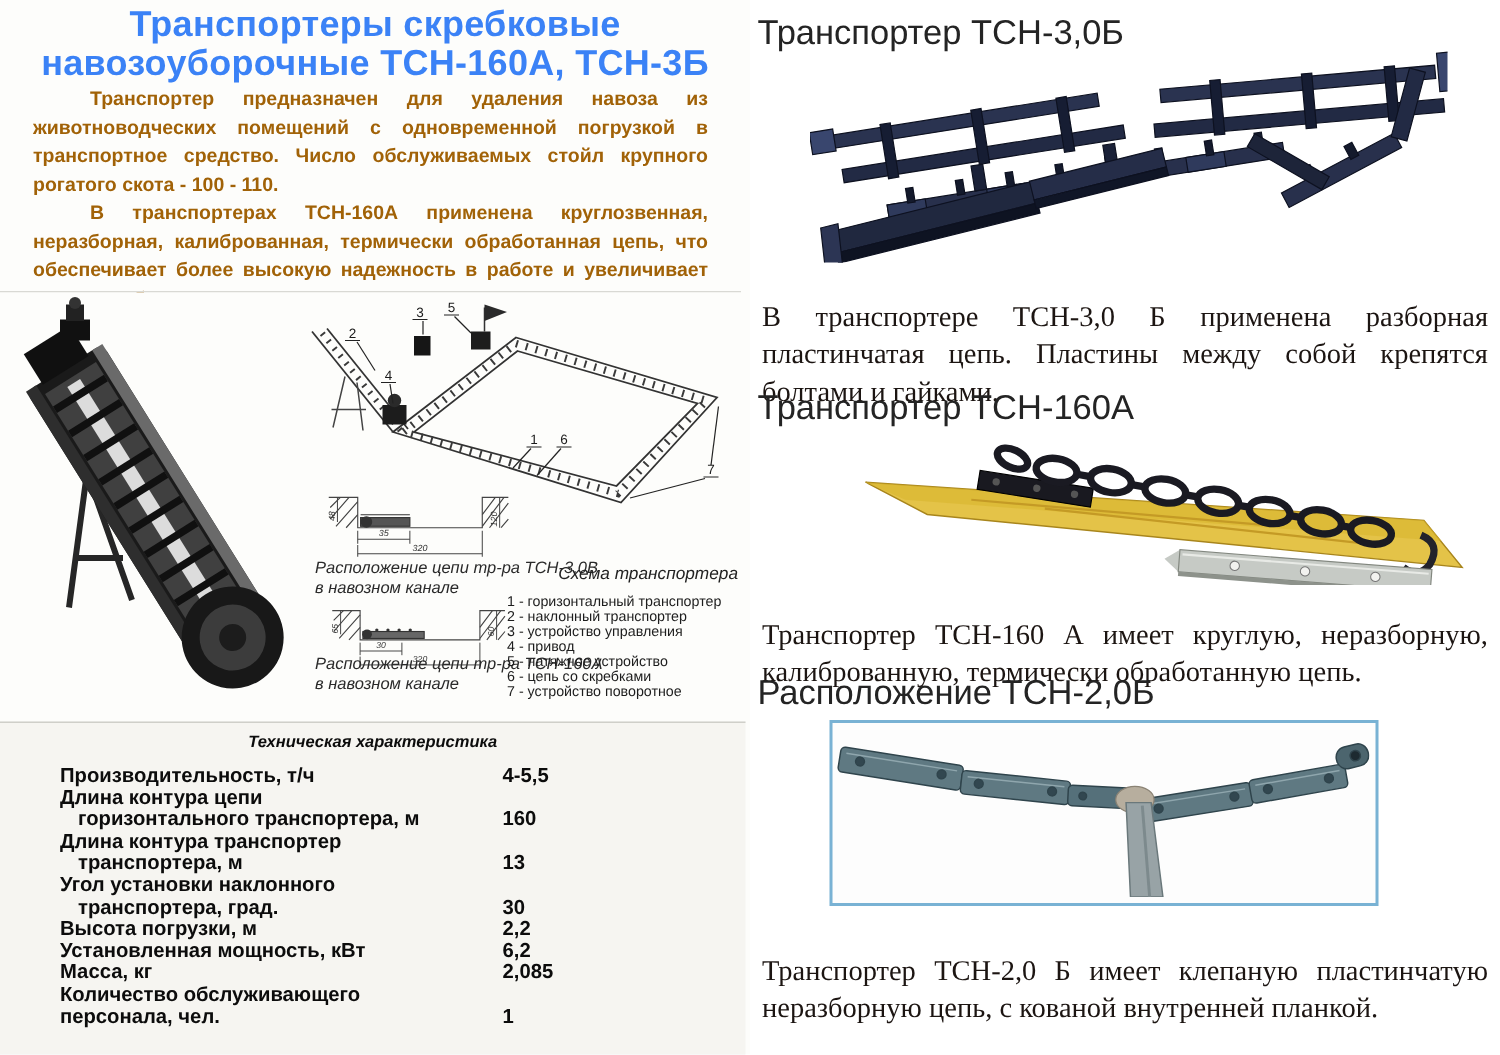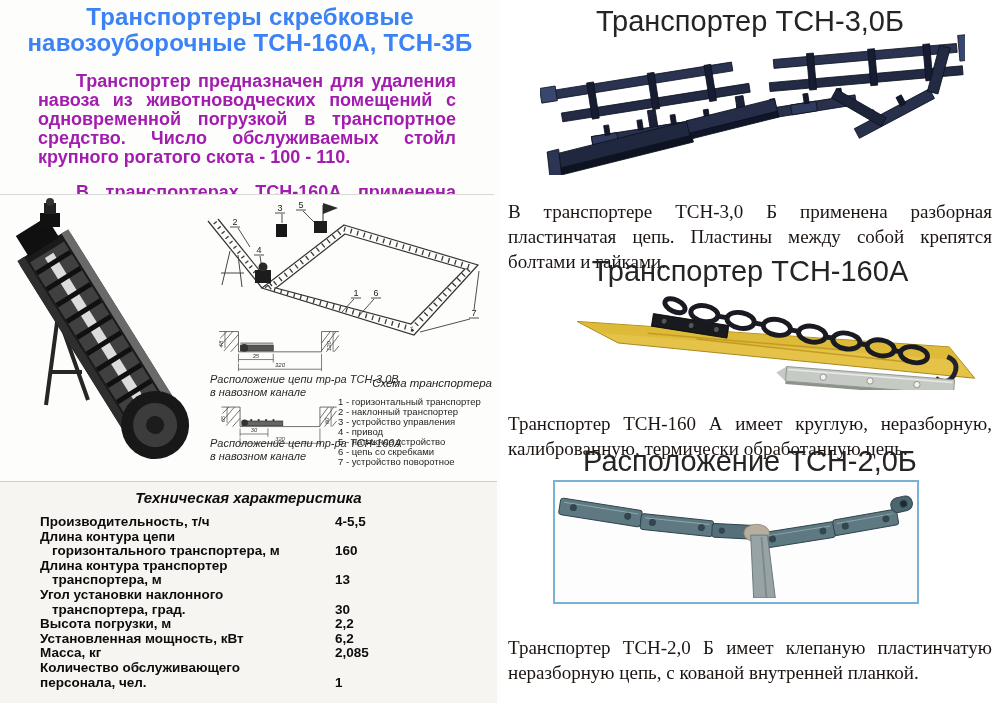--- a/index.html
+++ b/index.html
@@ -3,43 +3,43 @@
 <meta charset="utf-8">
 <style>
   html,body{margin:0;padding:0;background:#ffffff;}
   .page{position:relative;width:1000px;height:703px;background:#ffffff;overflow:hidden;
         font-family:"Liberation Sans",sans-serif;color:#111;}
   
   .left-col{position:absolute;left:0;top:0;width:500px;height:703px;background:#fdfdfb;}
   .doc-title{position:absolute;left:0;top:4px;width:500px;text-align:center;
              font-weight:bold;font-size:24px;line-height:26px;letter-spacing:.2px;color:#3b82f6;}
   .intro{position:absolute;left:22px;top:56px;width:450px;}
-  .intro p{margin:16px;font-weight:bold;font-size:18px;line-height:19px;
-           text-align:justify;text-indent:38px;color:#a21caf;}
+  .intro p{margin:0;font-weight:bold;font-size:13px;line-height:19px;
+           text-align:justify;text-indent:38px;color:#a16207;}
   .hr1{position:absolute;left:0;top:194px;width:494px;height:0;border-top:1px solid #d9d9d4;}
   .drawing{position:absolute;left:0;top:195px;width:500px;height:286px;background:#fdfdfb;}
   .schema-title{position:absolute;left:332px;top:182px;width:160px;text-align:right;
                 font-style:italic;font-size:11.5px;color:#222;}
   .legend{position:absolute;left:338px;top:202px;width:158px;font-size:9.5px;line-height:10px;color:#1d1d1d;}
   .caption{position:absolute;width:196px;font-style:italic;font-size:11px;line-height:12.5px;color:#2a2a2a;}
   .cap1{left:210px;top:178px;}
   .cap2{left:210px;top:242px;}
   
   .tech{position:absolute;left:0;top:481px;width:497px;height:221px;background:#f6f5f1;
         border-top:1px solid #cfcfc9;border-bottom:1px solid #d8d8d3;}
-  .tech-title{margin-top:7px;text-align:center;font-weight:bold;font-style:italic;font-size:15px;color:#0c0c0c;}
+  .tech-title{margin-top:7px;text-align:center;font-weight:bold;font-style:italic;font-size:11px;color:#0c0c0c;}
   .tech-table{margin-top:9px;padding-left:40px;font-weight:bold;font-size:13.5px;line-height:14.6px;color:#0c0c0c;}
   .trow{position:relative;}
   .tline2{padding-left:12px;}
   .tline2.noind{padding-left:0;}
   .tval{position:absolute;left:295px;bottom:0;}
   
   .right-col{position:absolute;left:500px;top:0;width:500px;height:703px;background:#fff;}
-  .rhead{position:absolute;left:5px;width:490px;text-align:center;
-         font-size:29px;line-height:31px;color:#242424;}
+  .rhead{position:absolute;left:5px;width:490px;
+         font-size:23px;line-height:31px;color:#242424;}
   .rh1{top:6px;}
   .rh2{top:256px;}
   .rh3{top:446px;}
   .rfig{position:absolute;}
   .fig1{left:40px;top:33px;}
   .fig2{left:55px;top:294px;}
   .frame3{left:53px;top:480px;width:362px;height:120px;border:2px solid #79b2d4;background:#fdfdfd;}
   .rpara{position:absolute;left:8px;width:484px;font-family:"Liberation Serif",serif;
          font-size:19px;line-height:25px;text-align:justify;color:#1c1512;}
   .rp1{top:180px;}

